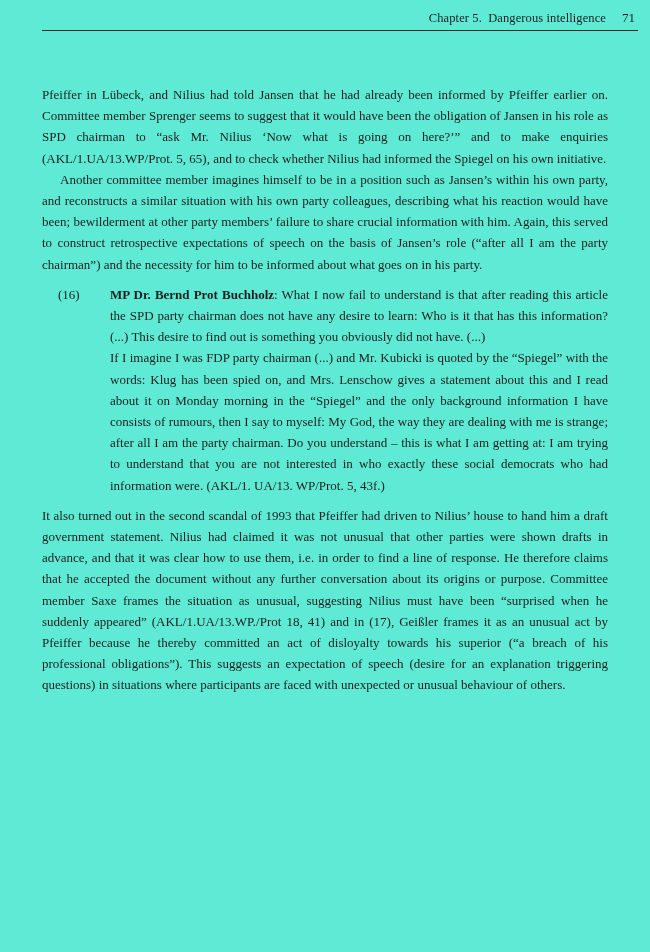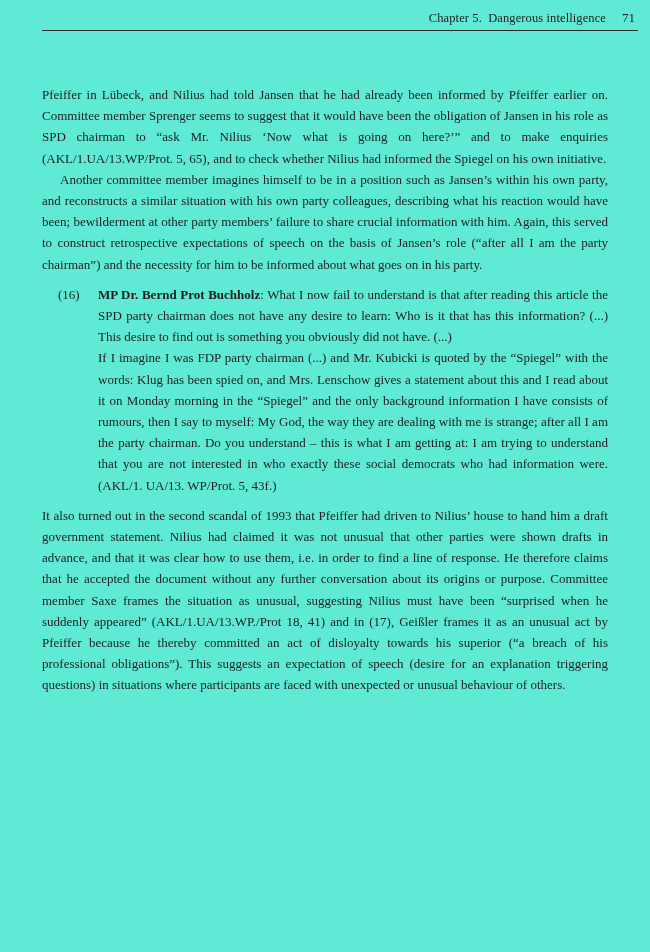--- a/index.html
+++ b/index.html
@@ -52,20 +52,21 @@
   }
   .body-text p {
     margin: 0;
   }
   p.indent-first {
     text-indent: 18px;
   }
   .example-block {
     display: flex;
     margin: 9px 0;
+    gap: 12px;
   }
   .example-label {
     flex: none;
     width: 56px;
     box-sizing: border-box;
     padding-left: 16px;
     text-align: left;
   }
   .example-body {
     flex: 1;

